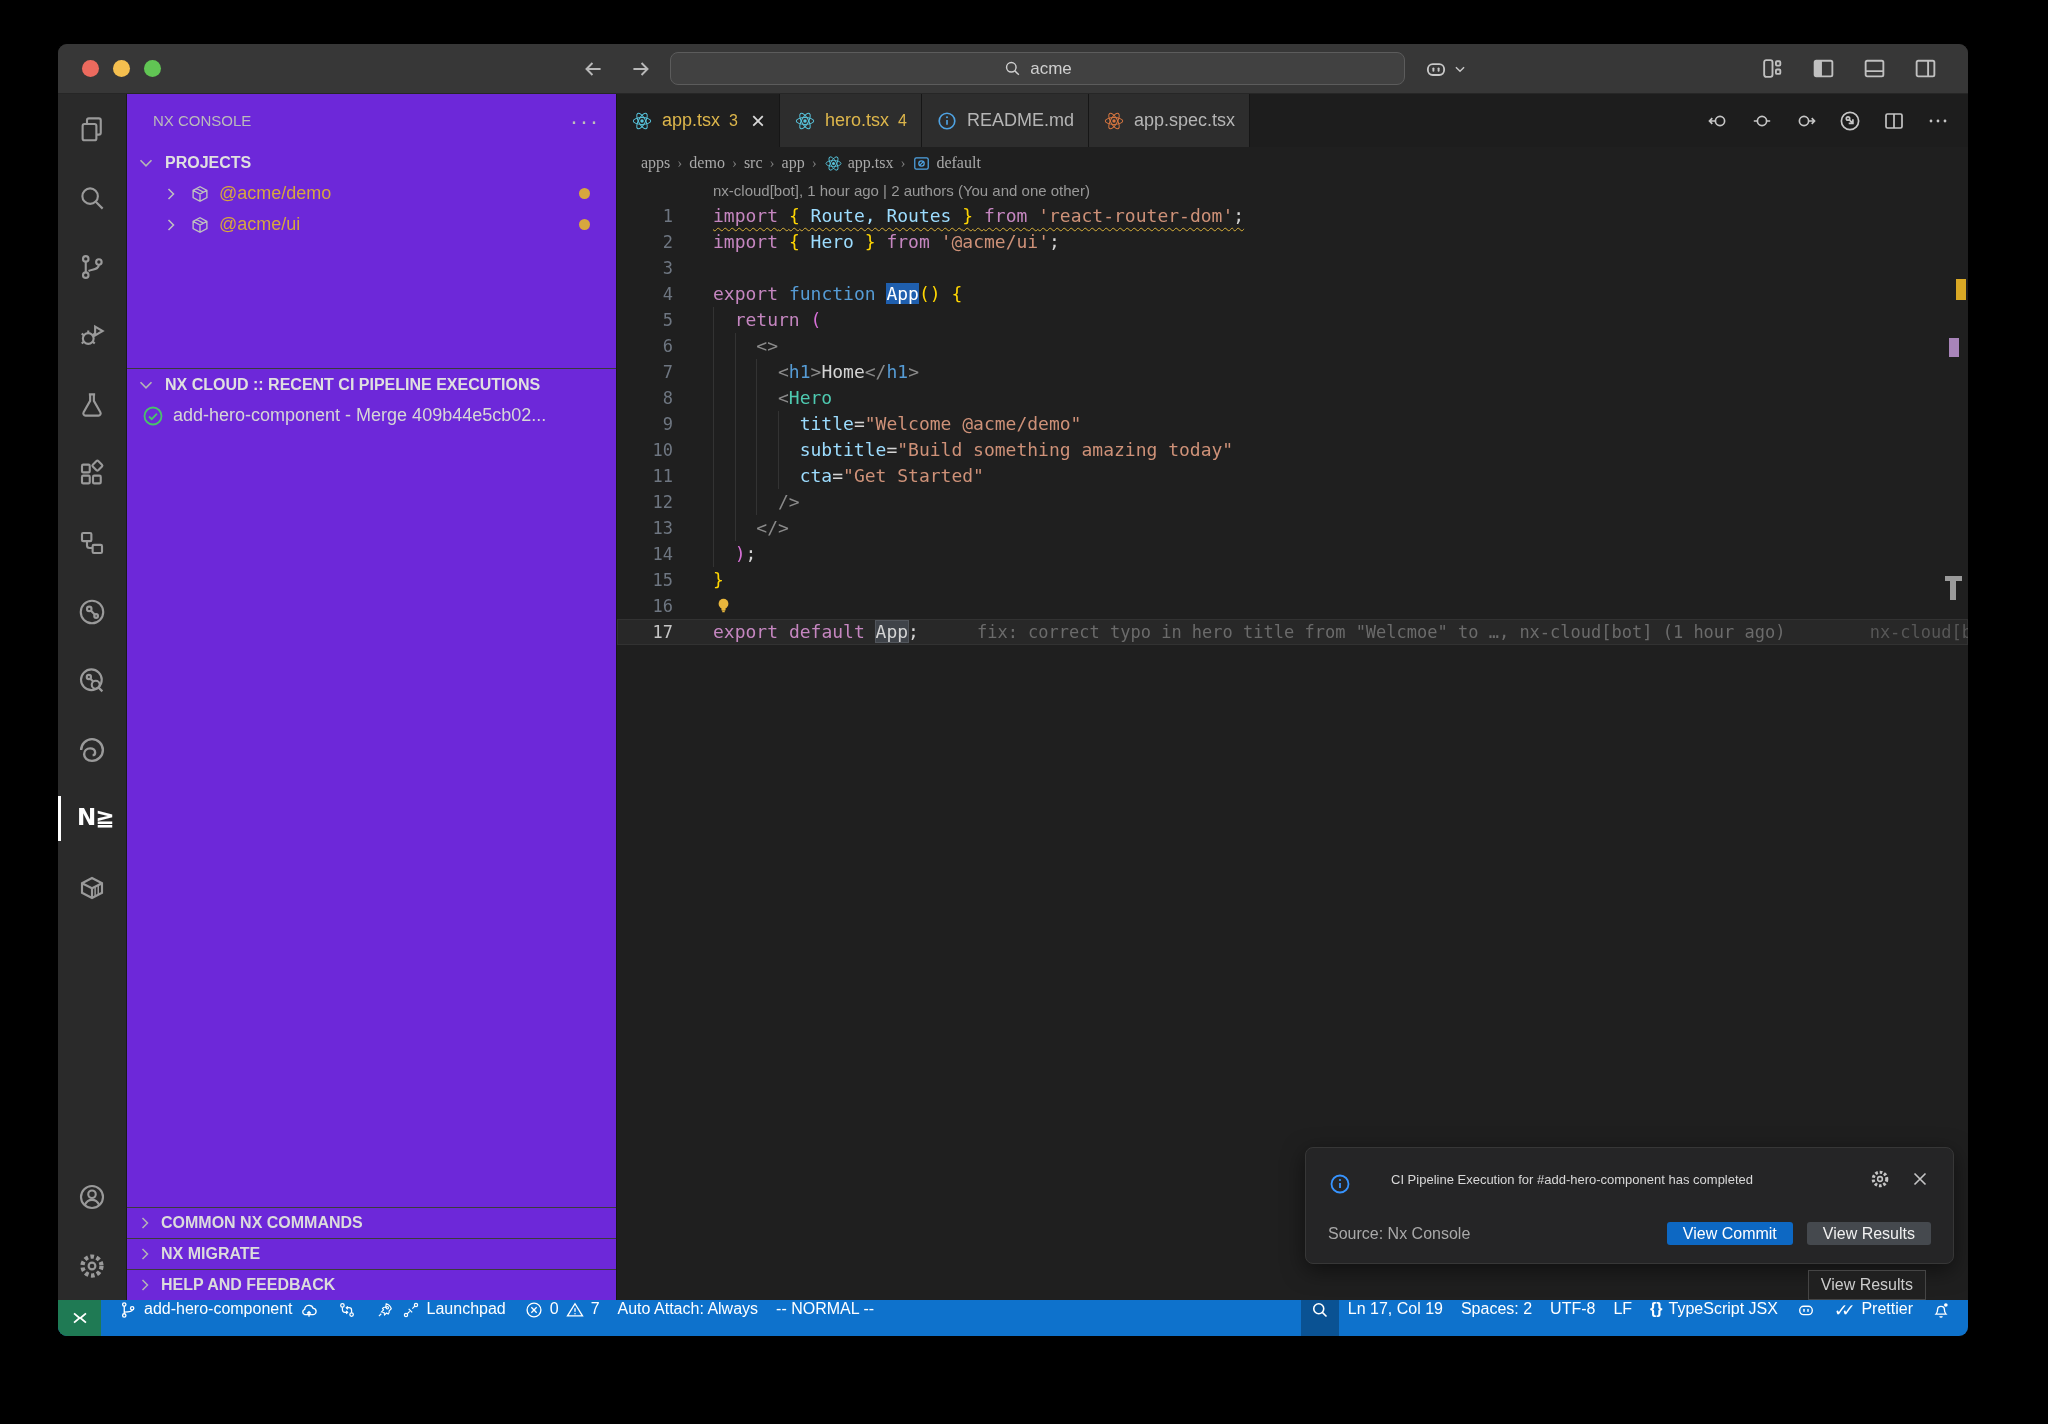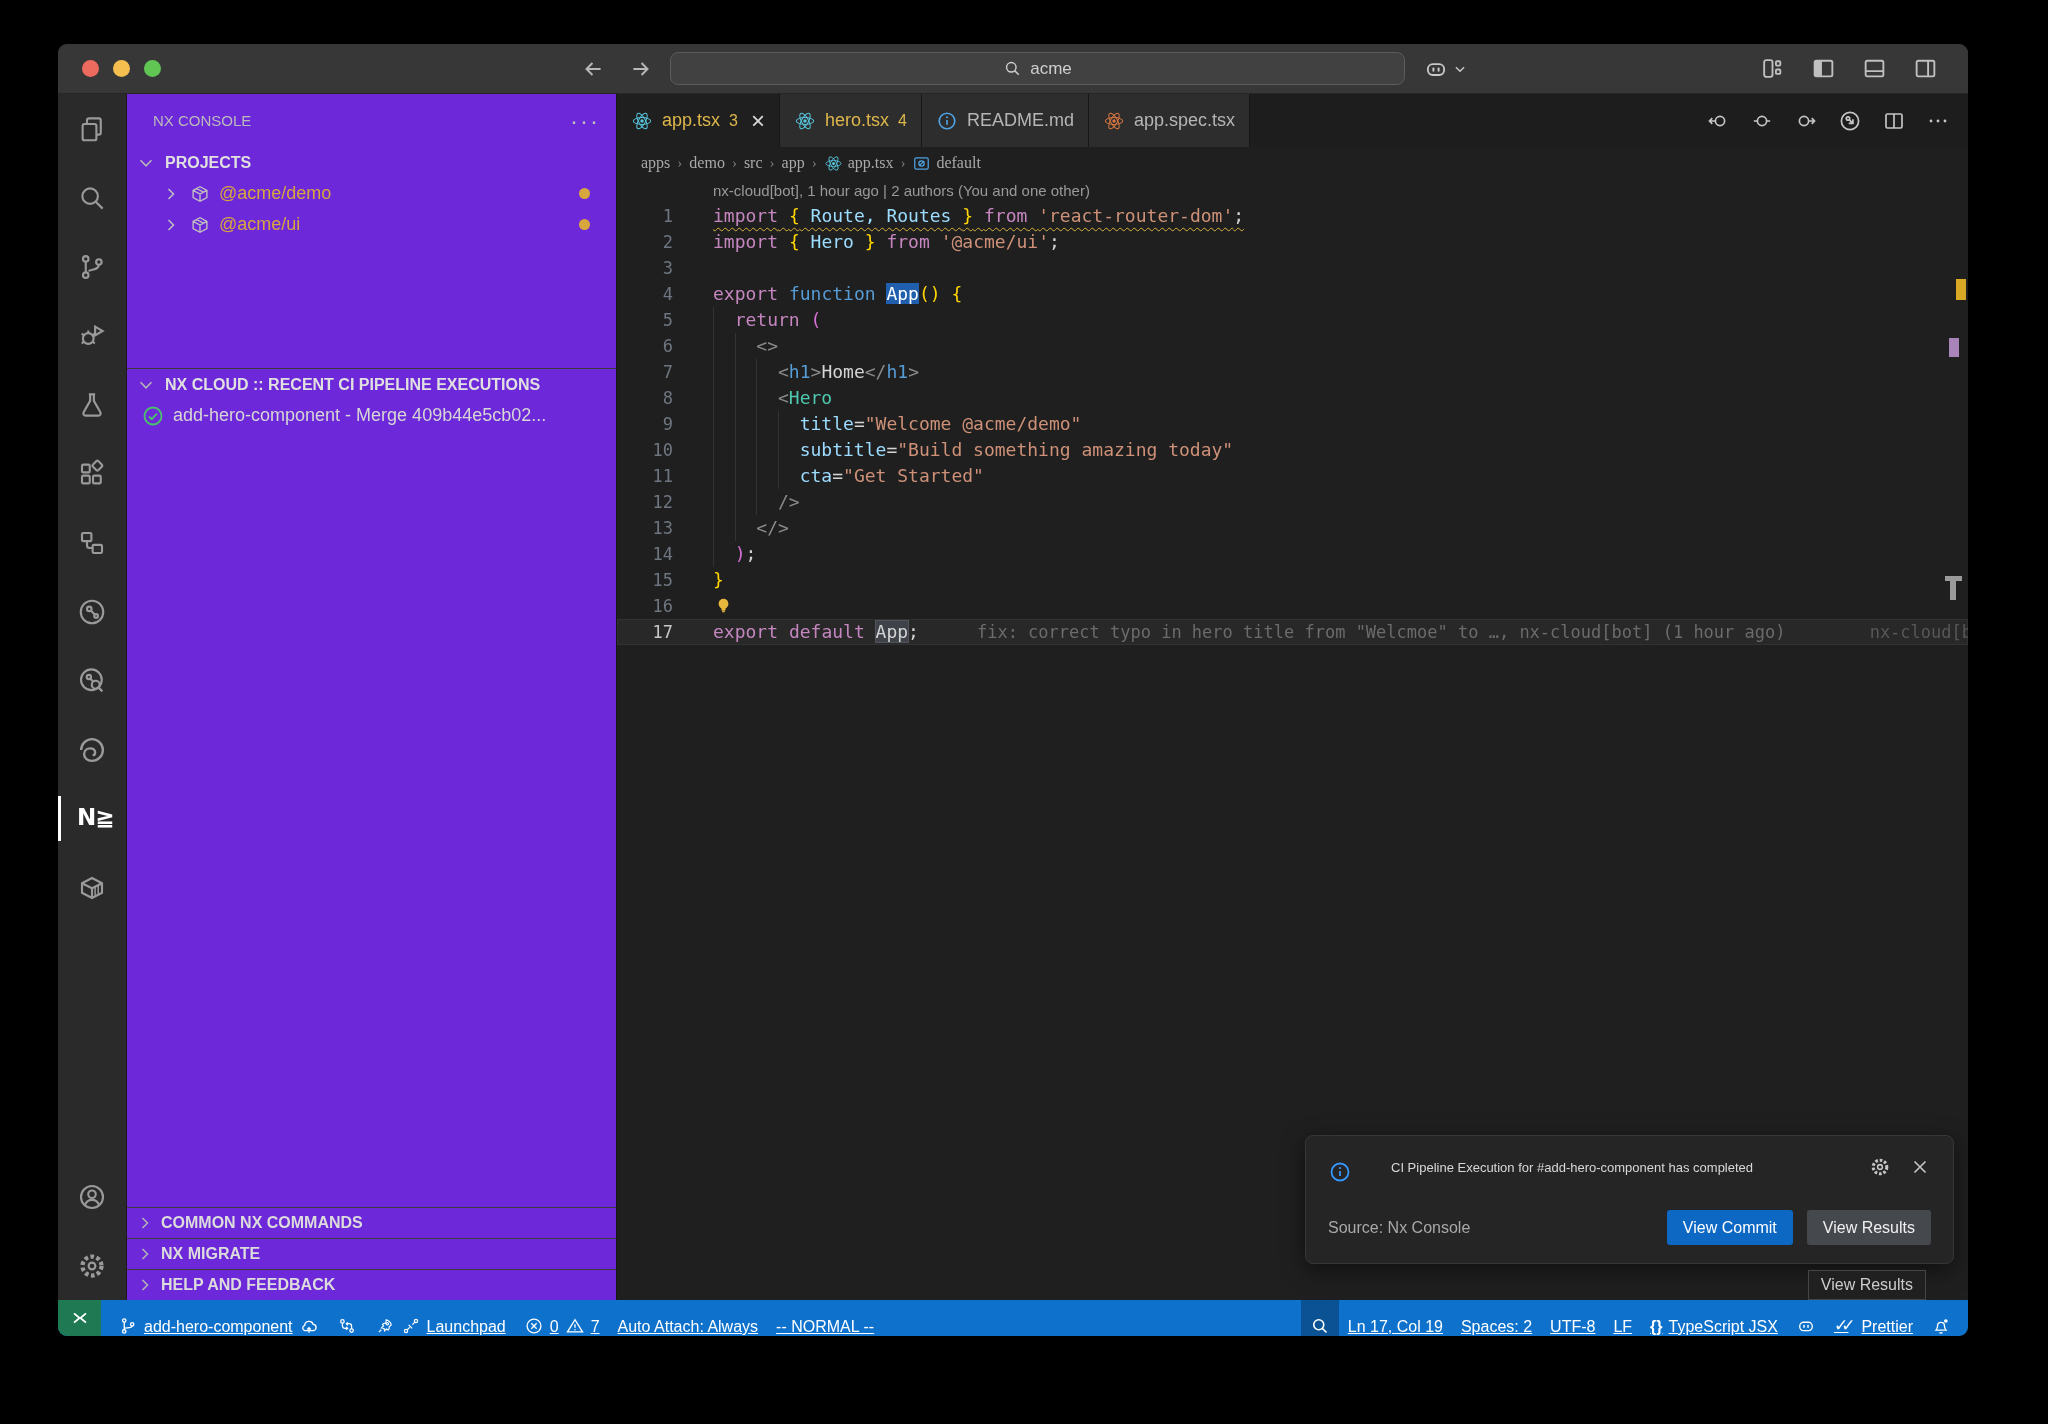--- a/index.html
+++ b/index.html
@@ -107,31 +107,31 @@
   .toast { position:absolute; right:14px; bottom:36px; width:649px; background:#252526;
     border:1px solid #373737; border-radius:8px; padding:20px 22px 18px 22px; color:#d8d8d8;
     box-shadow:0 6px 22px rgba(0,0,0,.5); z-index:20; }
   .toast-head { display:flex; gap:12px; }
   .toast-title { font-size:13px; line-height:1.9; width:470px;margin-left:27px; }
   .toast-actions-top { margin-left:auto; display:flex; gap:18px; color:#c5c5c5; }
   .toast-actions-top .ic { width:22px; height:22px; }
   .toast-foot { display:flex; align-items:center; margin-top:26px; }
   .toast-source { color:#a9a9a9; font-size:16px; }
   .toast-buttons { margin-left:auto; display:flex; gap:14px; }
-  .btn { height:35px; padding:0 16px; font-size:16px; display:flex; align-items:center; border-radius:3px; }
+  .btn { height:23px; padding:0 16px; font-size:16px; display:flex; align-items:center; border-radius:3px; }
   .btn-primary { background:#0d68c3; color:#fff; }
   .btn-secondary { background:#45494e; color:#f0f0f0; }
   .tooltip { position:absolute; right:27px; bottom:-37px; background:#202020; border:1px solid #454545;
     color:#cccccc; font-size:16px; padding:5px 12px; z-index:30; }
 
   
   .statusbar { height:36px; flex:none; display:flex; color:#fff; font-size:16px; z-index:25; position:relative; }
   .sb-remote { width:43px; display:flex; align-items:center; justify-content:center; flex:none; }
   .sb-rest { flex:1; display:flex; align-items:center; padding:0 8px; min-width:0; }
-  .st-item { display:flex; align-items:flex-end; gap:6px; padding:0 9px; height:100%; white-space:nowrap;text-decoration:underline; }
+  .st-item { display:flex; align-items:flex-start; gap:6px; padding:0 9px; height:100%; white-space:nowrap; }
   .st-item .ic { width:20px; height:20px; flex:none; }
   .st-right { margin-left:auto; display:flex; height:100%; align-items:center; }
   .st-dark { background:rgba(0,0,0,.28); }
   .braces-ic { font-size:16px; font-weight:bold; }
   .dcheck { letter-spacing:-7px; font-size:17px; padding-right:7px; }
 
   .ic svg { width:100%; height:100%; display:block; }
 </style>
 </head>
 <body>

